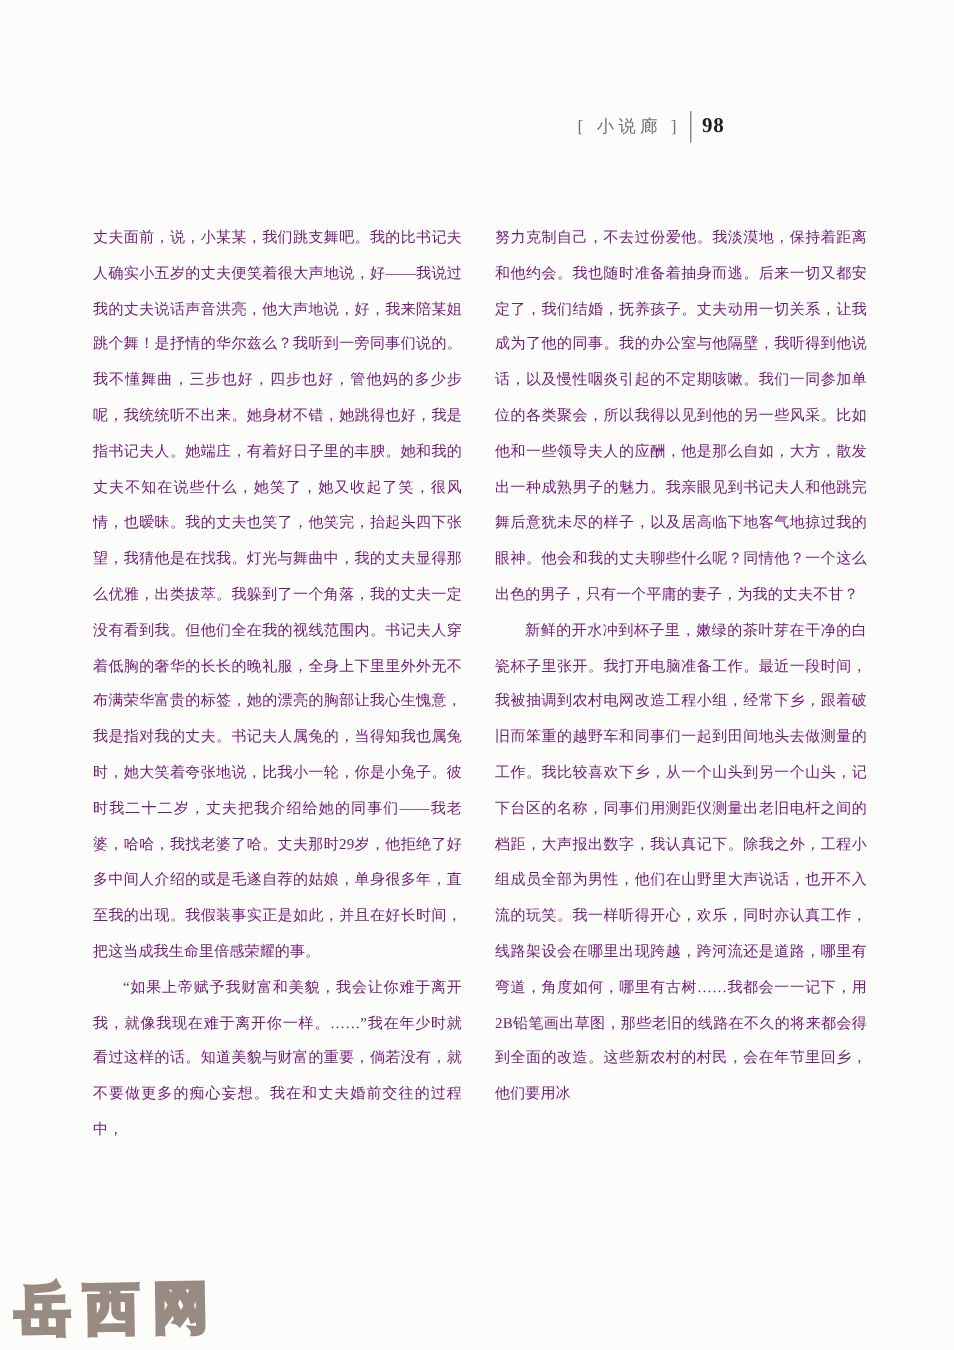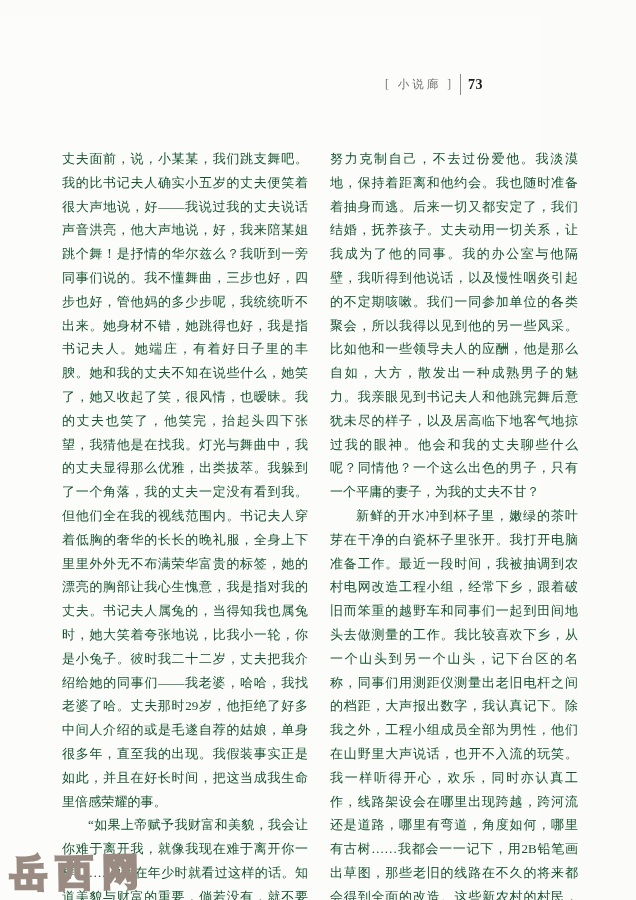--- a/index.html
+++ b/index.html
@@ -47,23 +47,23 @@
     position: absolute;
     top: 131px;
     left: 62px;
     display: flex;
     gap: 22px;
   }
   .column { display: block; }
   .column-left  { width: 246px; }
   .column-right { width: 248px; }
   .para {
-    font-size: 13px;
+    font-size: 10px;
     line-height: 23.8px;
-    color: #14532d;
+    color: #701a75;
     text-align: justify;
     text-justify: inter-ideograph;
     letter-spacing: 0.1px;
   }
   .para.indent { text-indent: 2em; }
   
   .watermark {
     position: absolute;
     left: 10px;
     top: 832px;
@@ -93,21 +93,21 @@
   }
 </style>
 </head>
 <body>
 
 <div class="page">
 
   <header class="page-header">
     <span class="section-label">[ 小说廊 ]</span>
     <span class="header-divider"></span>
-    <span class="page-number">73</span>
+    <span class="page-number">98</span>
   </header>
 
   <main class="content">
     <section class="column column-left">
       <p class="para">丈夫面前，说，小某某，我们跳支舞吧。我的比书记夫人确实小五岁的丈夫便笑着很大声地说，好——我说过我的丈夫说话声音洪亮，他大声地说，好，我来陪某姐跳个舞！是抒情的华尔兹么？我听到一旁同事们说的。我不懂舞曲，三步也好，四步也好，管他妈的多少步呢，我统统听不出来。她身材不错，她跳得也好，我是指书记夫人。她端庄，有着好日子里的丰腴。她和我的丈夫不知在说些什么，她笑了，她又收起了笑，很风情，也暧昧。我的丈夫也笑了，他笑完，抬起头四下张望，我猜他是在找我。灯光与舞曲中，我的丈夫显得那么优雅，出类拔萃。我躲到了一个角落，我的丈夫一定没有看到我。但他们全在我的视线范围内。书记夫人穿着低胸的奢华的长长的晚礼服，全身上下里里外外无不布满荣华富贵的标签，她的漂亮的胸部让我心生愧意，我是指对我的丈夫。书记夫人属兔的，当得知我也属兔时，她大笑着夸张地说，比我小一轮，你是小兔子。彼时我二十二岁，丈夫把我介绍给她的同事们——我老婆，哈哈，我找老婆了哈。丈夫那时29岁，他拒绝了好多中间人介绍的或是毛遂自荐的姑娘，单身很多年，直至我的出现。我假装事实正是如此，并且在好长时间，把这当成我生命里倍感荣耀的事。</p>
       <p class="para indent">“如果上帝赋予我财富和美貌，我会让你难于离开我，就像我现在难于离开你一样。……”我在年少时就看过这样的话。知道美貌与财富的重要，倘若没有，就不要做更多的痴心妄想。我在和丈夫婚前交往的过程中，</p>
     </section>
 
     <section class="column column-right">
       <p class="para">努力克制自己，不去过份爱他。我淡漠地，保持着距离和他约会。我也随时准备着抽身而逃。后来一切又都安定了，我们结婚，抚养孩子。丈夫动用一切关系，让我成为了他的同事。我的办公室与他隔壁，我听得到他说话，以及慢性咽炎引起的不定期咳嗽。我们一同参加单位的各类聚会，所以我得以见到他的另一些风采。比如他和一些领导夫人的应酬，他是那么自如，大方，散发出一种成熟男子的魅力。我亲眼见到书记夫人和他跳完舞后意犹未尽的样子，以及居高临下地客气地掠过我的眼神。他会和我的丈夫聊些什么呢？同情他？一个这么出色的男子，只有一个平庸的妻子，为我的丈夫不甘？</p>

